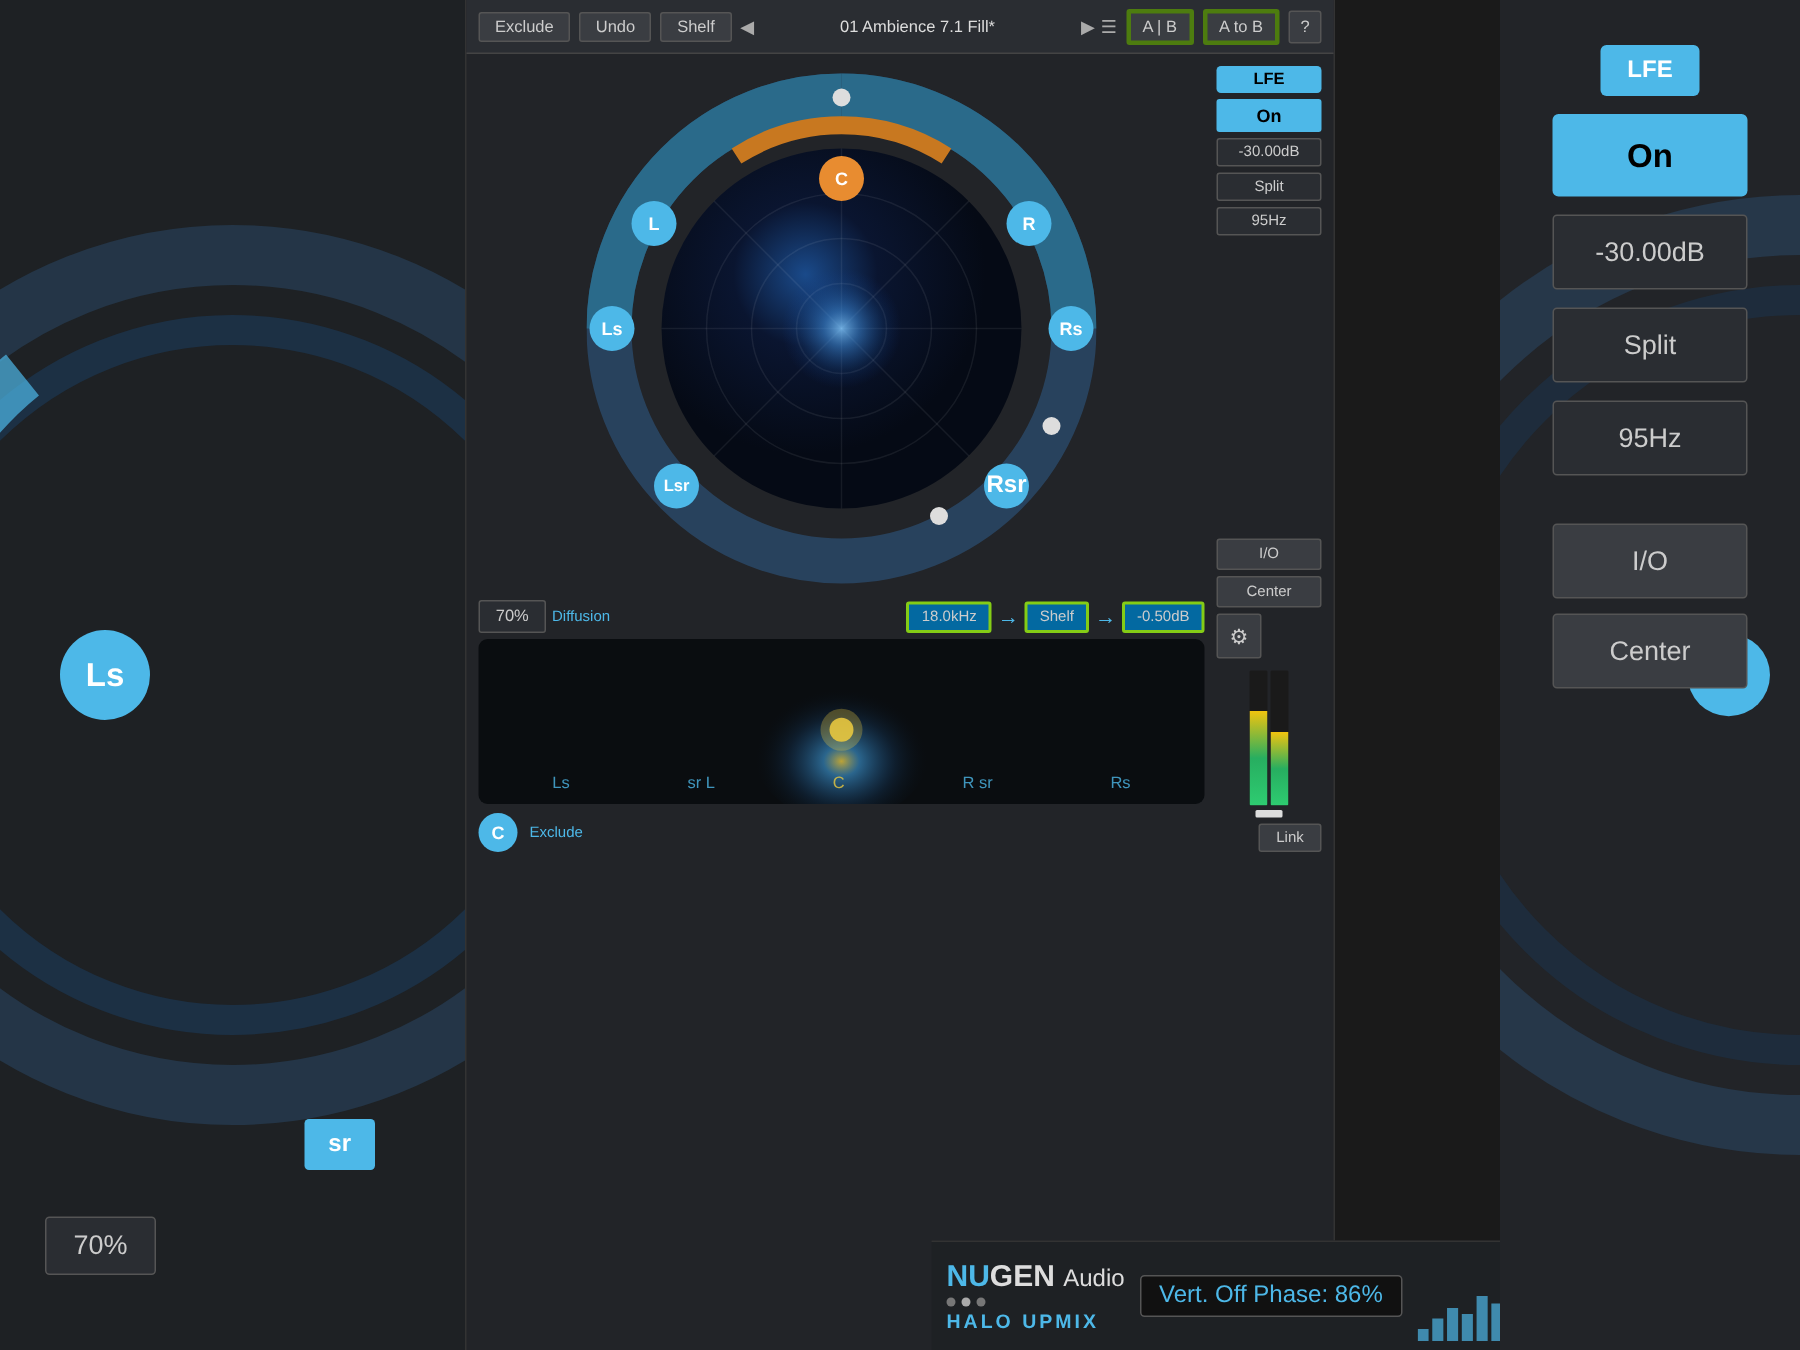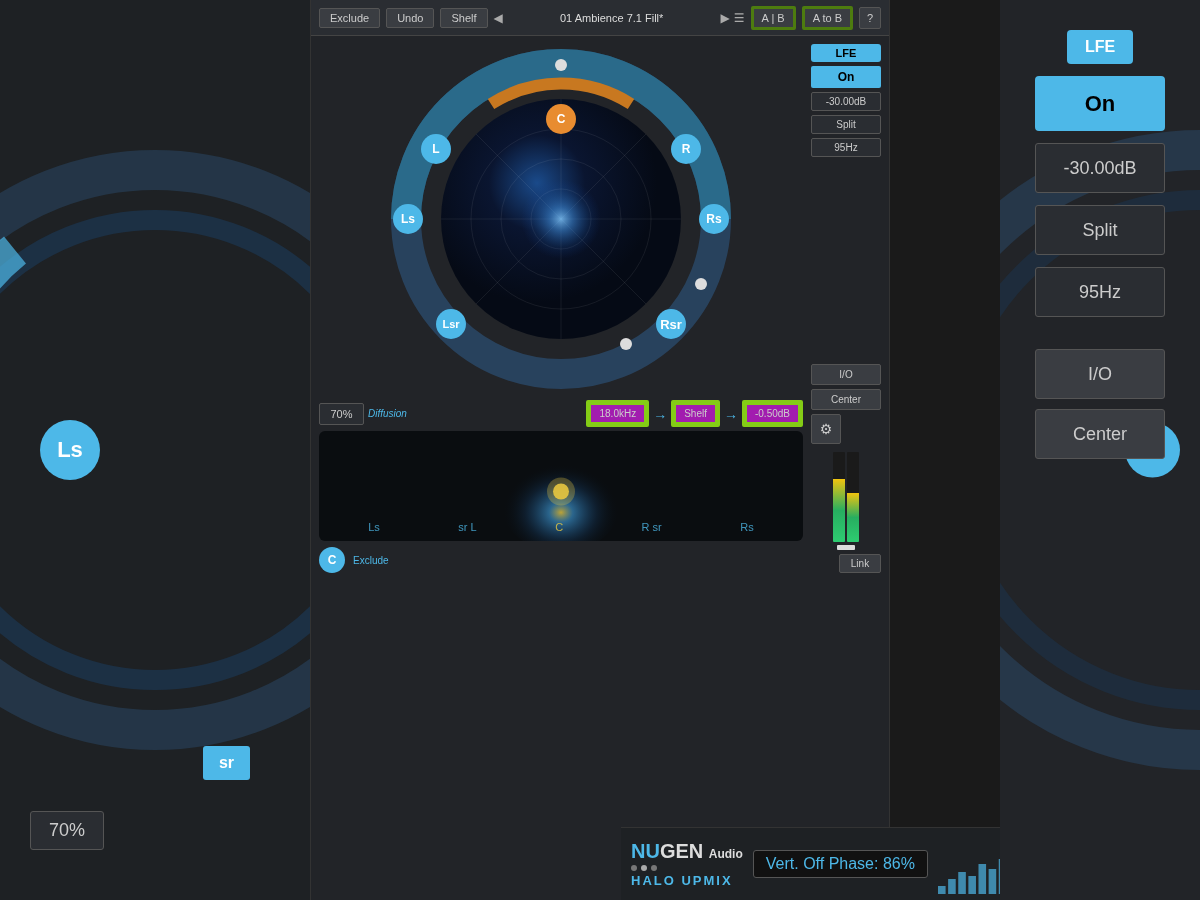--- a/index.html
+++ b/index.html
@@ -190,22 +190,22 @@
     .channel-c { top: 68px; left: 50%; transform: translateX(-50%); background: #e88c30; }
 
     
     .shelf-row {
       display: flex;
       align-items: center;
       gap: 4px;
       justify-content: center;
     }
     .shelf-btn {
-      background: #a21caf;
-      border: 5px solid #84cc16;
+      background: #0369a1;
+      border: 2px solid #84cc16;
       color: #ccc;
       font-size: 10px;
       padding: 3px 8px;
       cursor: pointer;
       border-radius: 2px;
     }
     .shelf-arrow {
       color: #4db8e8;
       font-size: 14px;
       cursor: pointer;
@@ -216,21 +216,20 @@
       color: #ccc;
       font-size: 11px;
       padding: 4px 8px;
       border-radius: 2px;
       min-width: 45px;
       text-align: center;
     }
     .diffusion-label {
       color: #4db8e8;
       font-size: 10px;
-      font-style: italic;
     }
 
     
     .panorama-container {
       position: relative;
       height: 120px;
       background: #111;
       border-radius: 8px;
       overflow: hidden;
       margin-top: 4px;
@@ -544,21 +543,21 @@
         </div>
         <div class="channel-label" style="position:absolute;top:50%;left:2px;transform:translateY(-50%);">
           <span>Ls</span>
         </div>
         <div class="channel-label" style="position:absolute;top:50%;right:2px;transform:translateY(-50%);">
           <span>Rs</span>
         </div>
         <div class="channel-label" style="position:absolute;bottom:55px;left:45px;font-size:11px;">
           <span>Lsr</span>
         </div>
-        <div class="channel-label" style="position:absolute;bottom:55px;right:45px;font-size:13px;align-items:center;">
+        <div class="channel-label" style="position:absolute;bottom:55px;right:45px;font-size:16px;align-items:center;">
           <span>Rsr</span>
         </div>
       </div>
 
       <div class="shelf-row" style="margin-top:6px;">
         <div class="diffusion-val">70%</div>
         <span class="diffusion-label">Diffusion</span>
         <div style="flex:1;"></div>
         <button class="shelf-btn">18.0kHz</button>
         <span class="shelf-arrow">→</span>
@@ -625,21 +624,21 @@
           <div style="width:18px;height:5px;background:#ddd;border-radius:1px;cursor:pointer;"></div>
         </div>
         <button class="link-btn">Link</button>
       </div>
     </div>
   </div>
 
   <div class="bottom-bar">
     <div style="display:flex;flex-direction:column;gap:2px;">
       <div style="font-size:20px;font-weight:bold;color:#ddd;">
-        <span style="color:#4db8e8;">NU</span><span>GEN</span> <span style="font-size:12px;font-weight:bold;">Audio</span>
+        <span style="color:#4db8e8;">NU</span><span>GEN</span> <span style="font-size:16px;font-weight:normal;">Audio</span>
       </div>
       <div style="display:flex;gap:4px;align-items:center;">
         <div style="width:6px;height:6px;border-radius:50%;background:#777;"></div>
         <div style="width:6px;height:6px;border-radius:50%;background:#aaa;"></div>
         <div style="width:6px;height:6px;border-radius:50%;background:#777;"></div>
       </div>
       <div style="color:#4db8e8;font-size:13px;font-weight:bold;letter-spacing:2px;">
         <span>HALO</span> <span>UPMIX</span>
       </div>
     </div>

